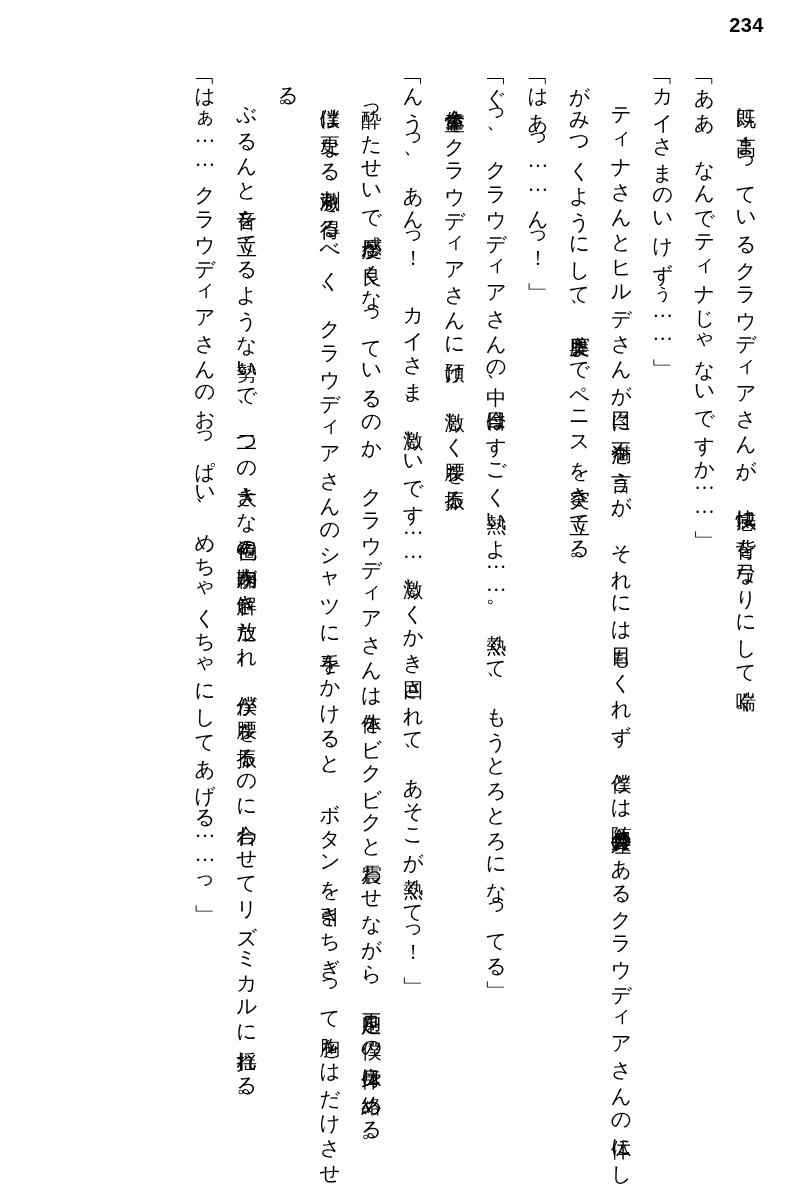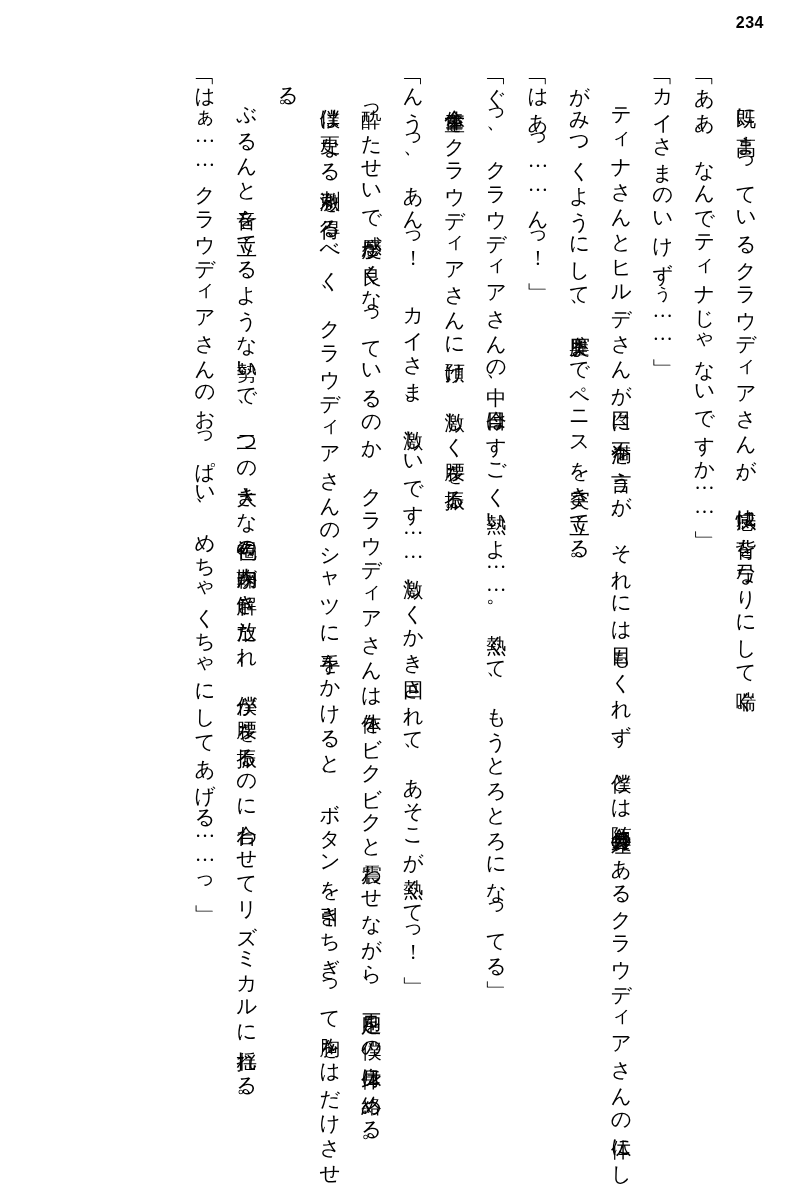--- a/index.html
+++ b/index.html
@@ -18,21 +18,21 @@
   #page {
     position: relative;
     width: 800px;
     height: 1200px;
     box-sizing: border-box;
   }
   #page-number {
     position: absolute;
     top: 14px;
     right: 36px;
-    font-size: 16px;
+    font-size: 20px;
     font-weight: bold;
     letter-spacing: 0.5px;
     font-family: "Liberation Sans", "DejaVu Sans", sans-serif;
   }
   #text-body {
     position: absolute;
     top: 72px;
     right: 34px;
     left: 34px;
     bottom: 24px;

